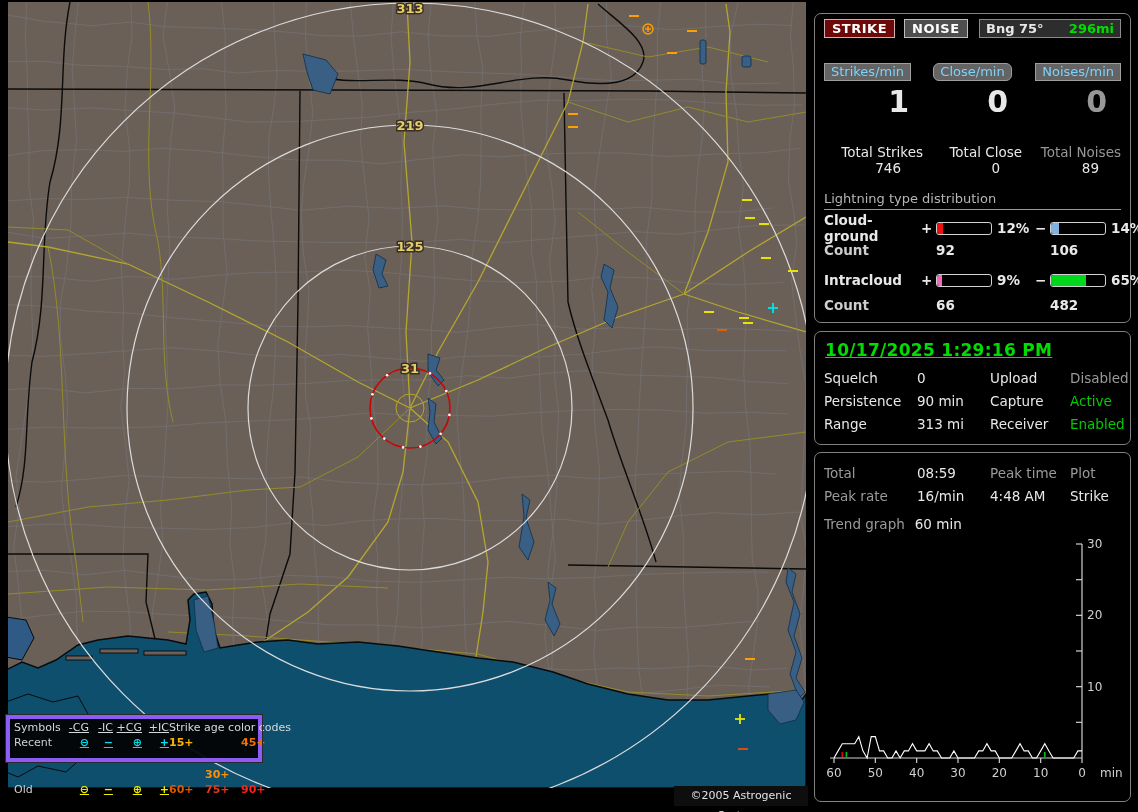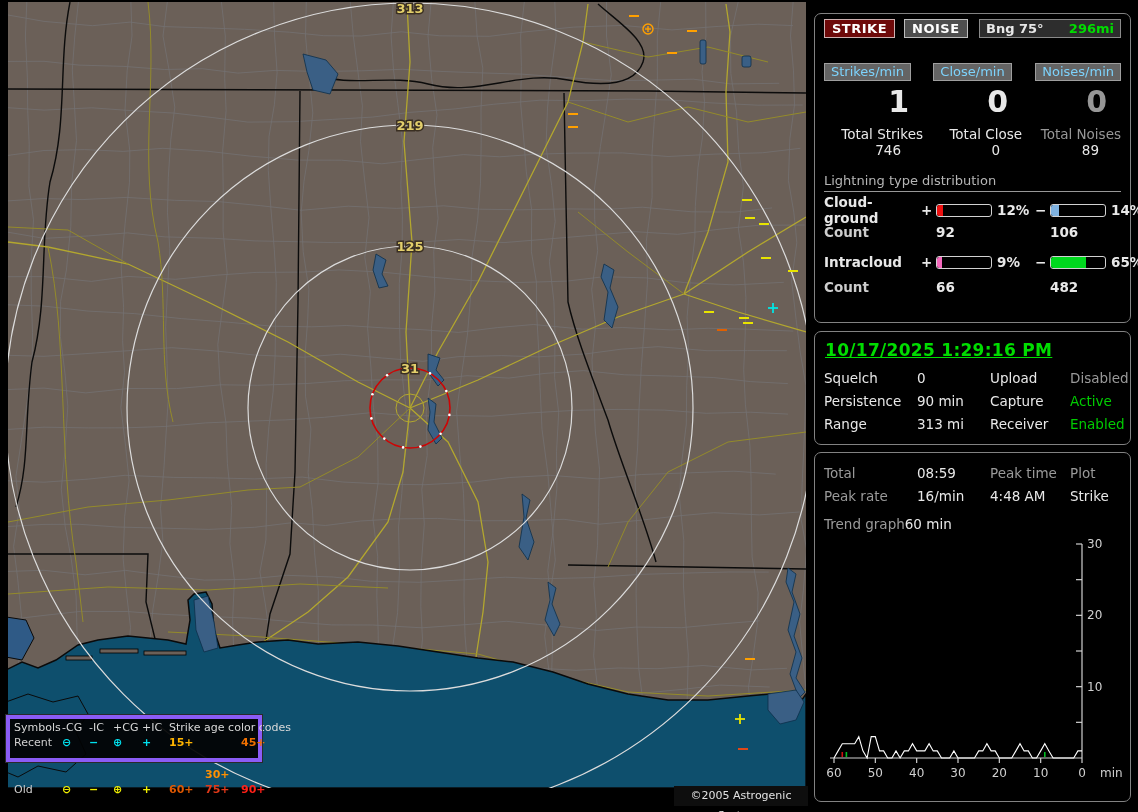--- a/index.html
+++ b/index.html
@@ -9,21 +9,21 @@
 
   
   #map-wrap{left:8px;top:2px;width:798px;height:786px;background:#6b6058;}
   #map-wrap svg{display:block;}
 
   
   #legend{left:6px;top:715px;width:256px;height:47px;background:rgba(2,2,2,.93);
           border:4px solid #8b5cf6;outline:1px solid #2a2a2a;font-size:11px;line-height:15px;
           color:#cfcfcf;padding:1px 0 0 4px;box-sizing:border-box;}
   .lg-row{display:grid;grid-template-columns:48px 27px 24px 29px 27px 36px 36px 34px;white-space:nowrap;}
-  .lg-row .sym{text-align:left;font-weight:bold;}
+  .lg-row .sym{text-align:right;font-weight:bold;text-decoration:underline;}
   .lg-age{text-align:left;font-weight:bold;}
   .lg-head{color:#d8d8d8;}
 
   #copyright{left:674px;top:786px;width:134px;height:20px;background:#0e0e0e;
              color:#e2e2e2;font-size:11px;line-height:20px;text-align:center;}
 
   
   .panel{left:814px;width:317px;background:#000;border:1px solid #828282;border-radius:7px;
          box-sizing:border-box;font-size:13.5px;}
   #panel-counters{top:13px;height:310px;padding:5px 9px;}
@@ -36,28 +36,28 @@
   .tbtn.strike{background:#6e0909;border-color:#cdb0b0;}
   .tbtn.noise{background:#4e4e4e;border-color:#bdbdbd;}
   .bng{margin-left:auto;width:128px;background:#2d2d2d;border:1px solid #8a8a8a;
        display:flex;justify-content:space-between;padding:0 6px;line-height:17px;
        font-weight:bold;font-size:13px;}
   .bng .dist{color:#00dd00;}
 
   .chips-row{margin-top:25px;display:grid;grid-template-columns:1fr 1fr 1fr;}
   .chip{background:#646464;border:1px solid #9e9e9e;color:#7dd3fc;font-size:13px;
         line-height:16px;padding:0 6px;white-space:nowrap;}
-  .chips-row .c0{justify-self:start;} .chips-row .c1{justify-self:center;} .chips-row .c2{justify-self:end;}
+  .chips-row .c0{justify-self:start;} .chips-row .c1{justify-self:center;border-radius:6px;} .chips-row .c2{justify-self:end;}
 
   .nums-row{margin-top:4px;display:grid;grid-template-columns:1fr 1fr 1fr;}
   .nums-row div{font-size:30px;font-weight:bold;text-align:right;padding-right:14px;line-height:34px;}
   .dimtxt{color:#979797!important;}
 
   .tot-l,.tot-v{display:grid;grid-template-columns:1fr 1fr 1fr;}
-  .tot-l{margin-top:7px;} .tot-l div{text-align:right;}
+  .tot-l{margin-top:25px;} .tot-l div{text-align:right;}
   .tot-v div{text-align:right;padding-right:22px;}
 
   .dist-title{margin-top:15px;color:#b5b5b5;font-size:13px;border-bottom:1px solid #989898;
               padding-bottom:3px;}
   .dist-grid{display:grid;grid-template-columns:97px 15px 56px 43px 15px 56px 1fr;
              align-items:center;height:26px;margin-top:2px;}
   .dist-grid.cnt{height:23px;margin-top:0;}
   .dlabel{font-weight:bold;}
   .dsign{font-weight:bold;text-align:left;}
   .dpct{font-weight:bold;padding-left:5px;}
@@ -66,21 +66,21 @@
   .cntlab{font-weight:bold;color:#cdcdcd;}
   .cntval{font-weight:bold;}
 
   .date-line{color:#00dd00;font-weight:bold;font-size:17px;text-decoration:underline;
              padding:3px 0 6px 1px;letter-spacing:.3px;}
   .grid4{display:grid;grid-template-columns:93px 73px 80px 1fr;row-gap:7px;padding-top:4px;}
   .green{color:#00cc00;}
 
   #panel-session .grid4{padding-top:6px;}
   .lab{color:#9a9a9a;}
-  .trend-row{margin-top:12px;display:flex;gap:0;}
+  .trend-row{margin-top:12px;display:flex;gap:10px;}
   #trend-svg{margin-top:4px;}
 
   svg text{font-family:"DejaVu Sans","Liberation Sans",sans-serif;}
 </style>
 </head>
 <body>
 
 <div class="abs" id="map-wrap">
 <svg width="798" height="786" viewBox="0 0 798 786">
   <rect x="0" y="0" width="798" height="786" fill="#6b6058"></rect>

